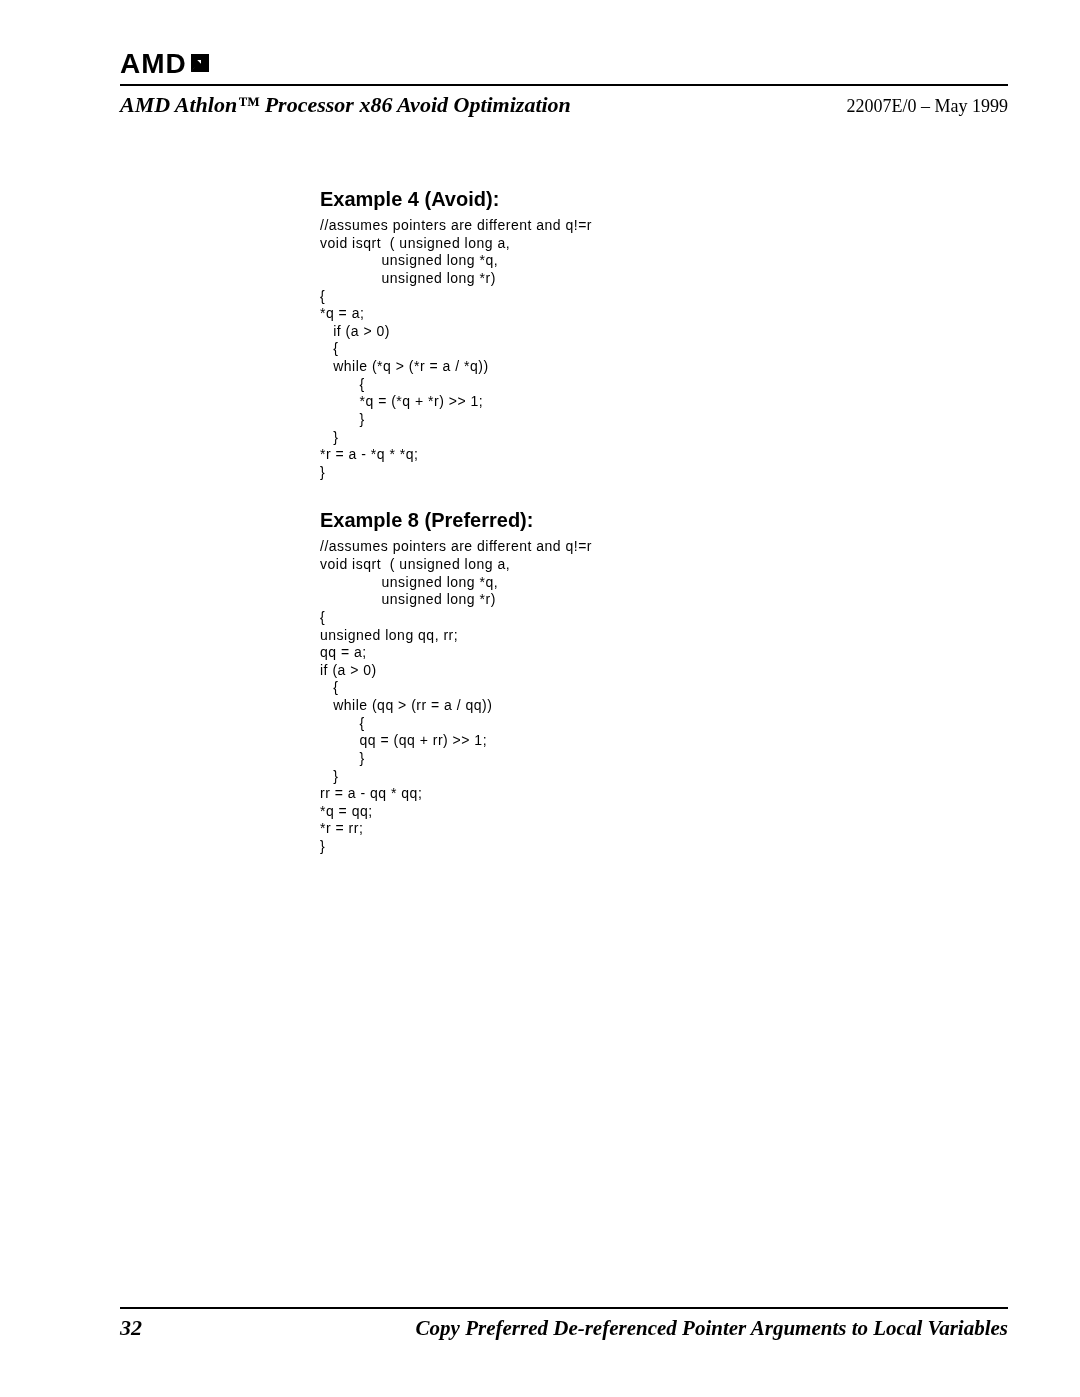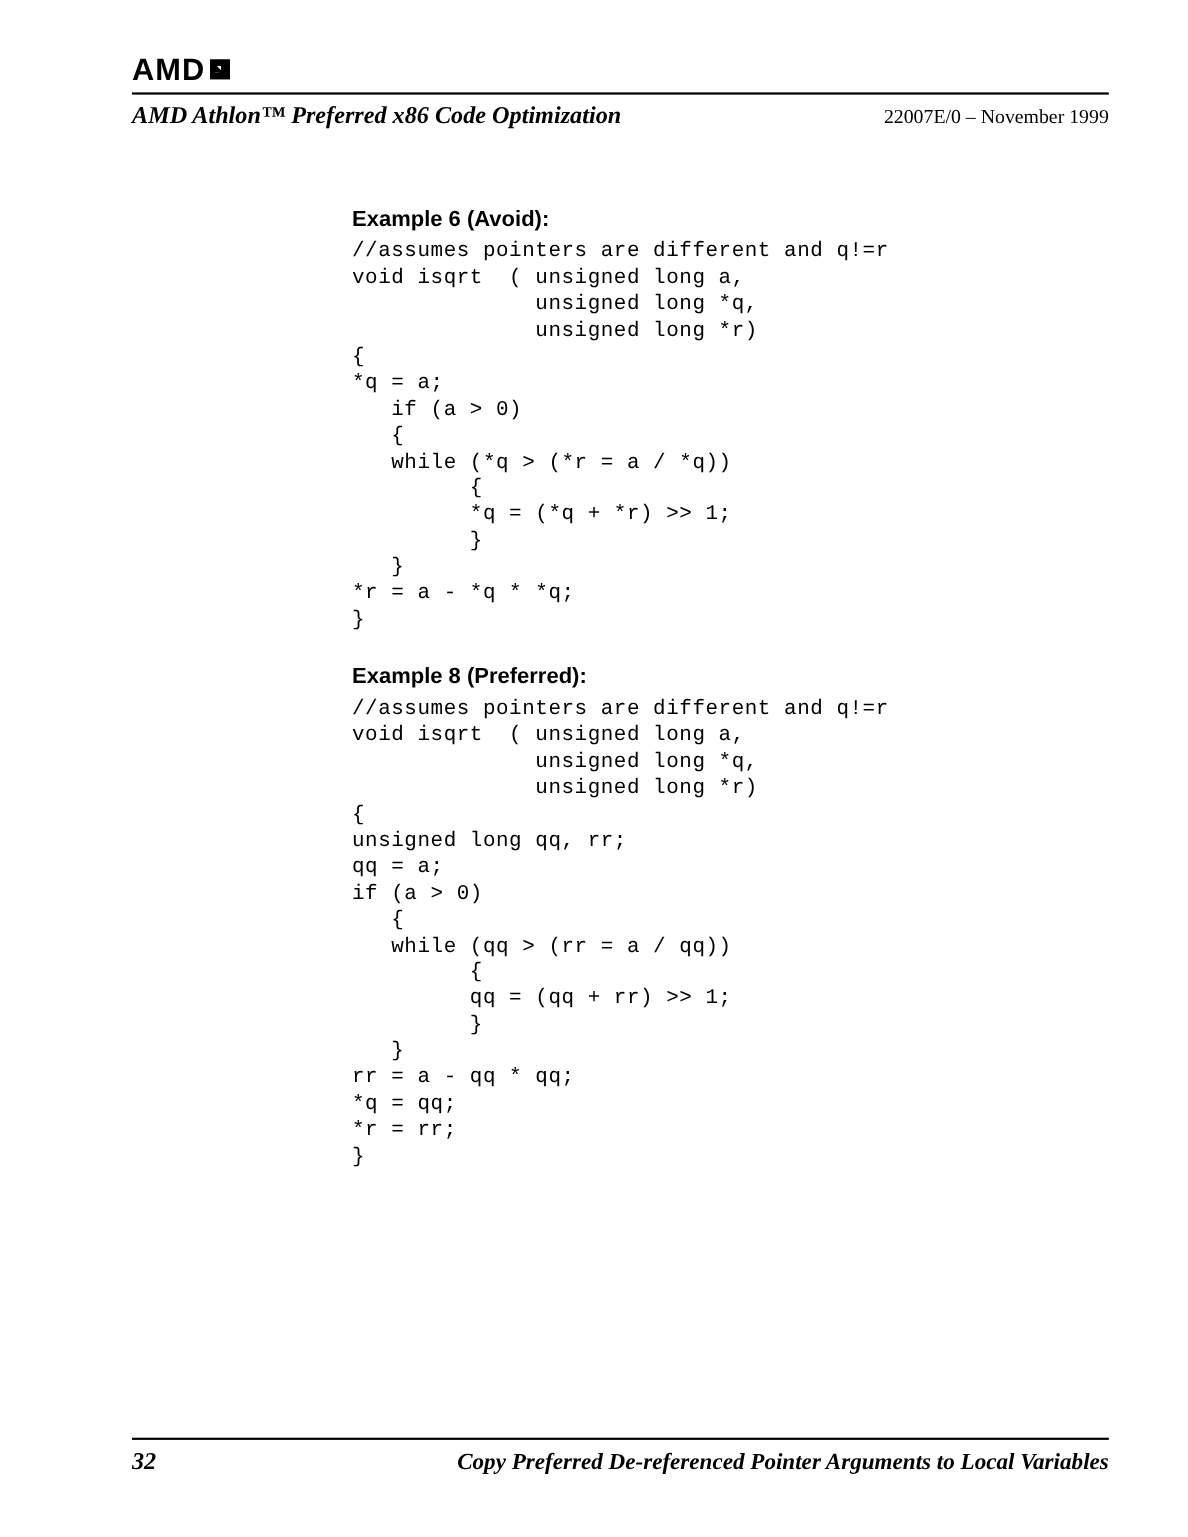--- a/index.html
+++ b/index.html
@@ -56,22 +56,22 @@
     margin-top: 70px;
     max-width: 620px;
   }
   .example-heading {
     font-family: Arial, Helvetica, sans-serif;
     font-weight: 800;
     font-size: 20px;
     margin: 0 0 6px 0;
   }
   .code {
-    font-family: Liberation Mono, monospace;
-    font-size: 19px;
+    font-family: Liberation Sans, sans-serif;
+    font-size: 14px;
     line-height: 1.26;
     white-space: pre;
     letter-spacing: 0.5px;
     margin-bottom: 28px;
   }
   .footer {
     position: absolute;
     left: 96px;
     right: 96px;
     bottom: 56px;
@@ -112,27 +112,27 @@
         <polygon points="2,2 20,2 20,20 14,14 14,6 6,6 6,14 14,14 2,2" fill="#000"></polygon>
         <polygon points="2,2 6,6 6,14 2,20" fill="#000"></polygon>
         <polygon points="2,20 6,14 14,14 20,20" fill="#000"></polygon>
       </svg>
     </span>
   </div>
 
   <hr class="rule">
 
   <div class="header-row">
-    <span class="doc-title">AMD Athlon™ Preferred x86 Code Optimization</span>
-    <span class="doc-id">22007E/0 – November 1999</span>
+    <span class="doc-title">AMD Athlon™ Processor x86 Avoid Optimization</span>
+    <span class="doc-id">22007E/0 – May 1999</span>
   </div>
 
   <div class="content">
 
-    <div class="example-heading">Example 6 (Avoid):</div>
+    <div class="example-heading">Example 4 (Avoid):</div>
     <div class="code">//assumes pointers are different and q!=r
 void isqrt  ( unsigned long a,
               unsigned long *q,
               unsigned long *r)
 {
 *q = a;
    if (a &gt; 0)
    {
    while (*q &gt; (*r = a / *q))
          {

